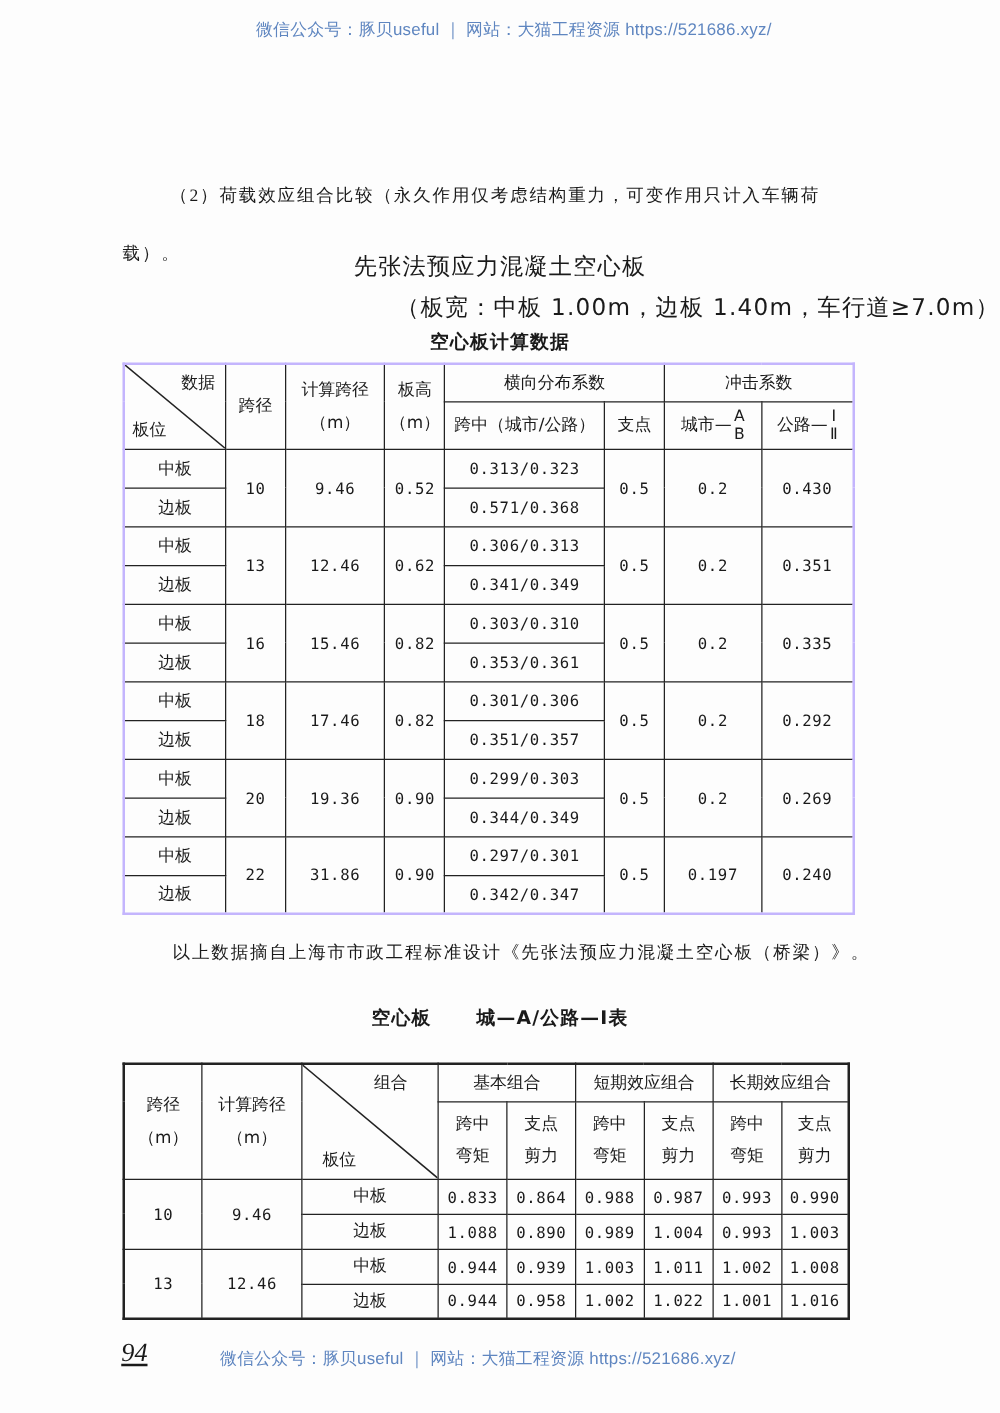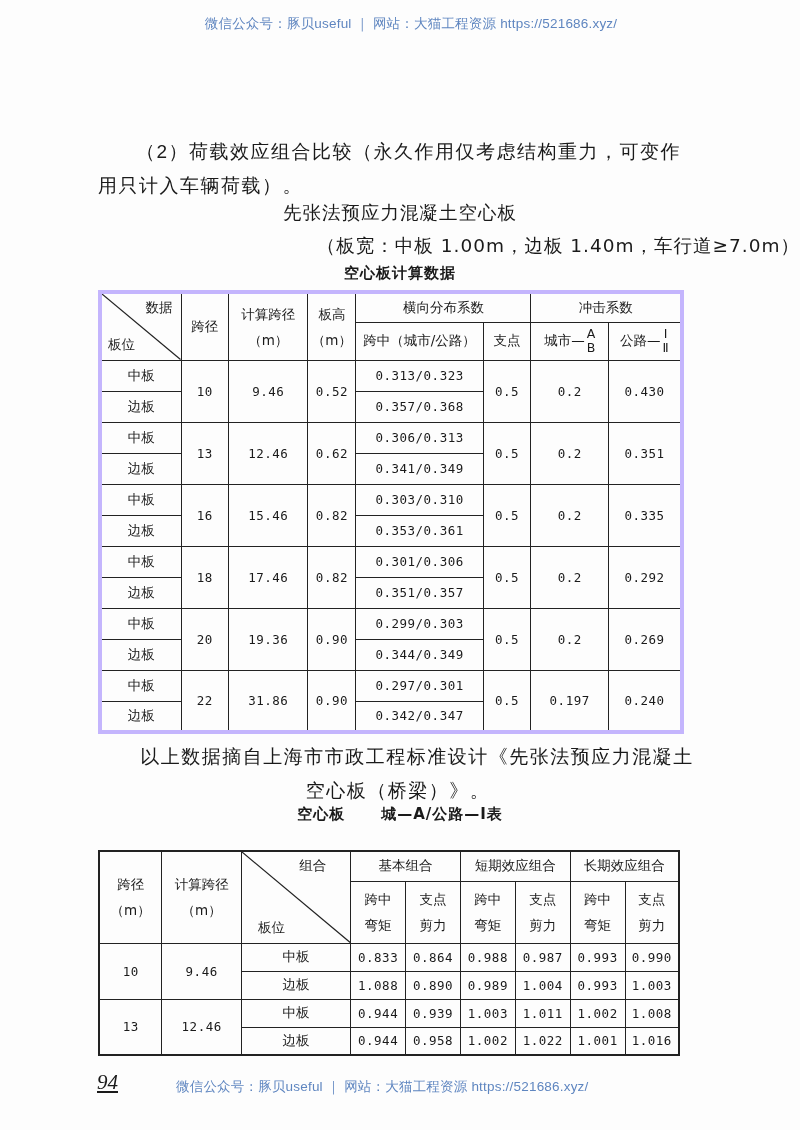--- a/index.html
+++ b/index.html
@@ -14,43 +14,43 @@
     margin-left: 11px;
   }
   .wm-top { top: 15px; }
   .wm-bottom { top: 1078px; left: 165px; width: auto; text-align: left; }
   .page-num {
     position: absolute; left: 97px; top: 1070px; font-size: 21px; font-style: italic;
     font-family: "Liberation Serif", serif;
     text-decoration: underline;
   }
   .para {
-    position: absolute; left: 98px; width: 600px; font-size: 19px; line-height: 34px;
-    font-family: Liberation Sans, sans-serif; letter-spacing: 1.5px;
+    position: absolute; left: 98px; width: 600px; font-size: 14px; line-height: 46px;
+    font-family: Liberation Serif, serif; letter-spacing: 1.5px;
   }
   .p1 { top: 135px; }
   .p2 { top: 740px; text-align: center; }
   .indent { text-indent: 38px; }
   .center-line {
     position: absolute; left: 0; width: 800px; text-align: center; font-size: 18.5px;
     font-family: "DejaVu Sans", sans-serif; letter-spacing: 1px;
   }
   .t-title1 { top: 200px; }
   .t-title2 { top: 233px; text-align: right; }
   .caption {
     position: absolute; left: 0; width: 800px; text-align: center; font-weight: bold;
     font-size: 15px; font-family: "DejaVu Sans", sans-serif; letter-spacing: 1px;
   }
   .cap1 { top: 264px; }
   .cap2 { top: 805px; }
   .cap2 .gap { display: inline-block; width: 36px; }
 
   table { position: absolute; border-collapse: collapse; font-size: 13px; }
   td { border: 1px solid #222; text-align: center; vertical-align: middle; padding: 0; }
-  .tbl1 { left: 98px; top: 290px; width: 586px; border: 4px solid #c4b5fd; }
+  .tbl1 { left: 98px; top: 290px; width: 586px; border: 2px solid #c4b5fd; }
   .tbl2 { left: 98px; top: 850px; width: 582px; border: 2px solid #222; }
   .cjk { font-family: "DejaVu Sans", sans-serif; font-size: 13.5px; }
   .num { font-family: "DejaVu Sans Mono", "Liberation Mono", monospace; font-size: 12.5px; letter-spacing: 0.5px; }
   .diag { position: relative; }
   .diag svg { position: absolute; left: 0; top: 0; width: 100%; height: 100%; }
   .diag .tr { position: absolute; right: 8px; top: 5px; }
   .diag .bl { position: absolute; left: 6px; bottom: 6px; }
   .frac { display: inline-block; vertical-align: middle; line-height: 14px; font-size: 12.5px; margin-left: 2px; }
   .frac span { display: block; }
   .two-line { line-height: 26px; }
@@ -113,21 +113,21 @@
     <td rowspan="2" class="num">10</td>
     <td rowspan="2" class="num">9.46</td>
     <td rowspan="2" class="num">0.52</td>
     <td class="num">0.313/0.323</td>
     <td rowspan="2" class="num">0.5</td>
     <td rowspan="2" class="num">0.2</td>
     <td rowspan="2" class="num">0.430</td>
   </tr>
   <tr style="height:31px">
     <td class="cjk">边板</td>
-    <td class="num">0.357/0.368</td>
+    <td class="num">0.571/0.368</td>
   </tr>
   <tr style="height:31px">
     <td class="cjk">中板</td>
     <td rowspan="2" class="num">13</td>
     <td rowspan="2" class="num">12.46</td>
     <td rowspan="2" class="num">0.62</td>
     <td class="num">0.306/0.313</td>
     <td rowspan="2" class="num">0.5</td>
     <td rowspan="2" class="num">0.2</td>
     <td rowspan="2" class="num">0.351</td>

